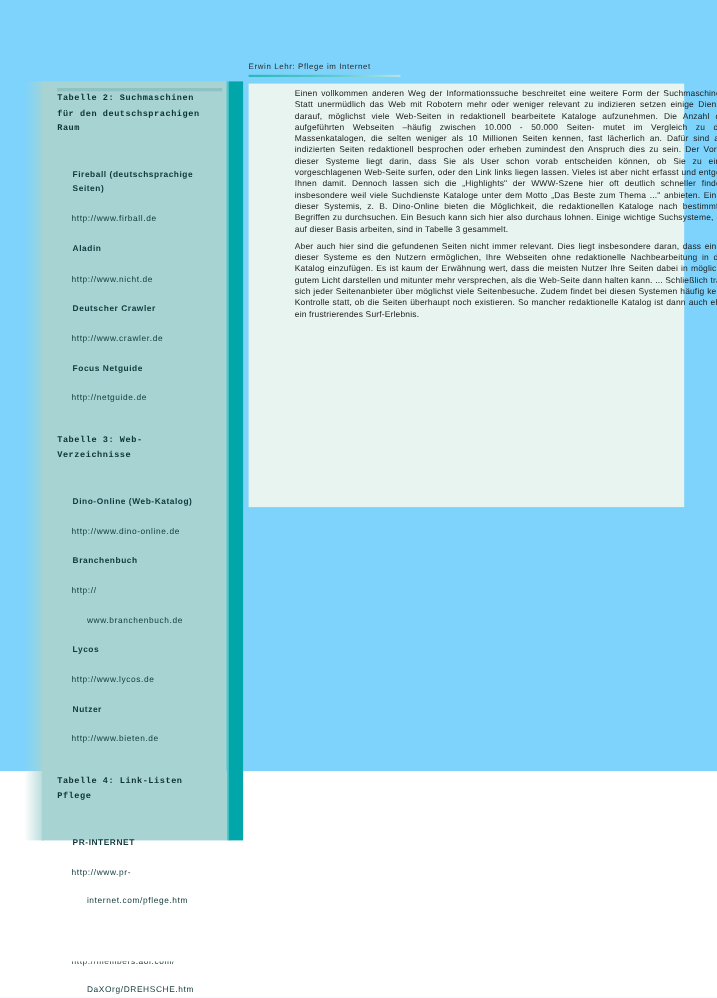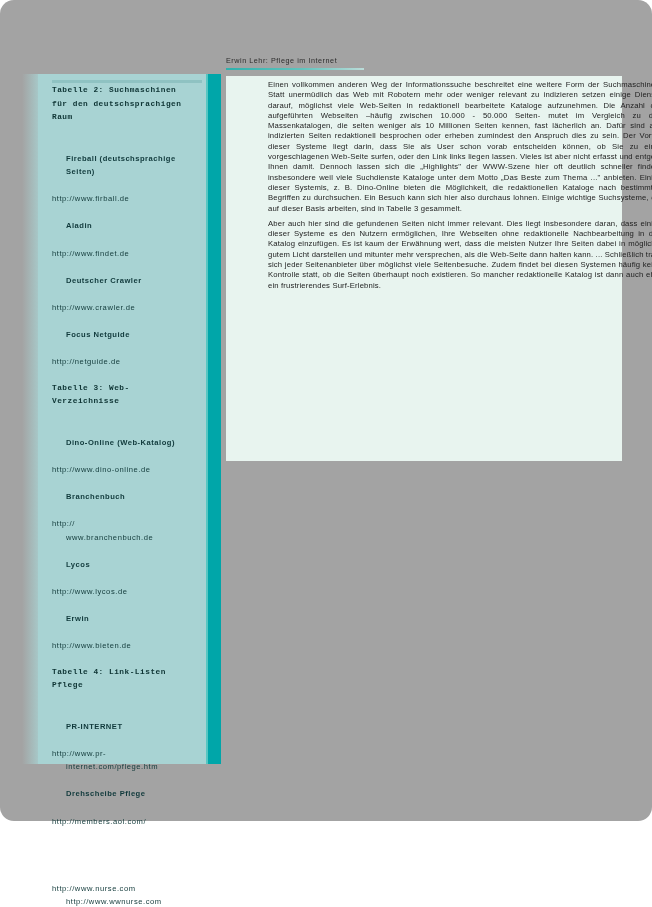--- a/index.html
+++ b/index.html
@@ -13,23 +13,22 @@
     position: relative;
     font-family: "Liberation Sans", sans-serif;
     overflow: hidden;
   }
 
   
   #page {
     position: absolute;
     left: 0; top: 0;
     width: 652px;
-    height: 821px;
-    background: #a3a3a3;
-    border-radius: 14px;
+    height: 701px;
+    background: #7dd3fc;
   }
 
   
   .running-head {
     position: absolute;
     left: 226px;
     top: 56px;
     width: 400px;
     font-size: 7.2px;
     letter-spacing: 0.55px;
@@ -111,21 +110,21 @@
     line-height: 13.2px;
     color: #10393b;
     letter-spacing: .5px;
     margin: 14px;
   }
   .sb-url {
     font-size: 7.6px;
     line-height: 13.2px;
     color: #123a3a;
     letter-spacing: .55px;
-    margin: 0;
+    margin: 13px;
     word-break: break-all;
   }
   .sb-url.indent { padding-left: 14px; }
   .sb-gap { height: 13px; }
 
   
   .content {
     position: absolute;
     left: 226px;
     top: 76px;
@@ -166,36 +165,36 @@
   <div class="running-head-rule"></div>
 
   <div class="sidebar-fade-left"></div>
   <div class="sidebar">
     <div class="sb-text" id="sidebar-slot">
         <p class="sb-heading">Tabelle 2: Suchmaschinen für den deutschsprachigen Raum</p>
         <div class="sb-gap"></div>
         <p class="sb-name">Fireball (deutschsprachige Seiten)</p>
         <p class="sb-url">http://www.firball.de</p>
         <p class="sb-name">Aladin</p>
-        <p class="sb-url">http://www.findet.de</p>
+        <p class="sb-url">http://www.nicht.de</p>
         <p class="sb-name">Deutscher Crawler</p>
         <p class="sb-url">http://www.crawler.de</p>
         <p class="sb-name">Focus Netguide</p>
         <p class="sb-url">http://netguide.de</p>
         <div class="sb-gap"></div>
         <p class="sb-heading">Tabelle 3: Web-Verzeichnisse</p>
         <div class="sb-gap"></div>
         <p class="sb-name">Dino-Online (Web-Katalog)</p>
         <p class="sb-url">http://www.dino-online.de</p>
         <p class="sb-name">Branchenbuch</p>
         <p class="sb-url">http://</p>
         <p class="sb-url indent">www.branchenbuch.de</p>
         <p class="sb-name">Lycos</p>
         <p class="sb-url">http://www.lycos.de</p>
-        <p class="sb-name">Erwin</p>
+        <p class="sb-name">Nutzer</p>
         <p class="sb-url">http://www.bieten.de</p>
         <div class="sb-gap"></div>
         <p class="sb-heading">Tabelle 4: Link-Listen Pflege</p>
         <div class="sb-gap"></div>
         <p class="sb-name">PR-INTERNET</p>
         <p class="sb-url">http://www.pr-</p>
         <p class="sb-url indent">internet.com/pflege.htm</p>
         <p class="sb-name">Drehscheibe Pflege</p>
         <p class="sb-url">http://members.aol.com/</p>
         <p class="sb-url indent">DaXOrg/DREHSCHE.htm</p>

